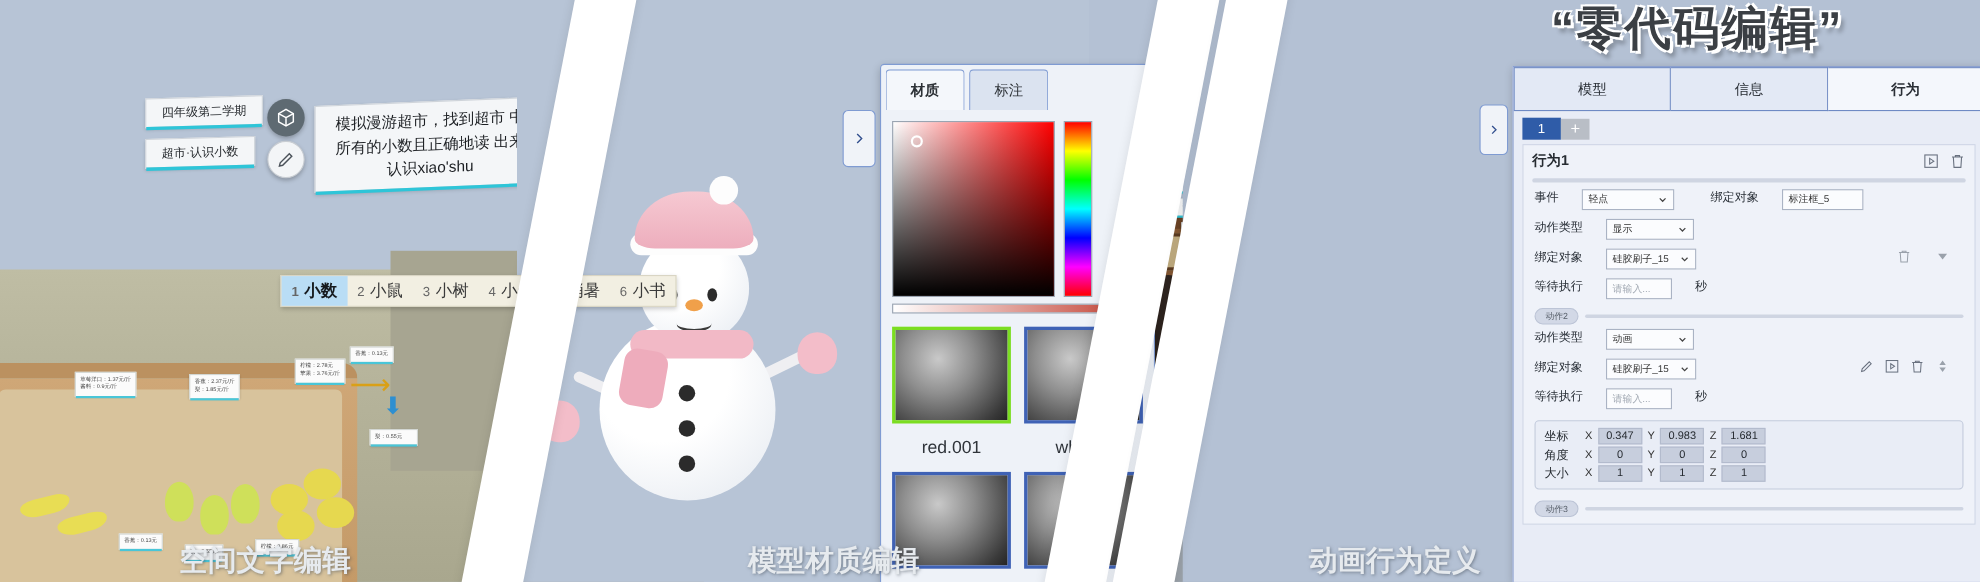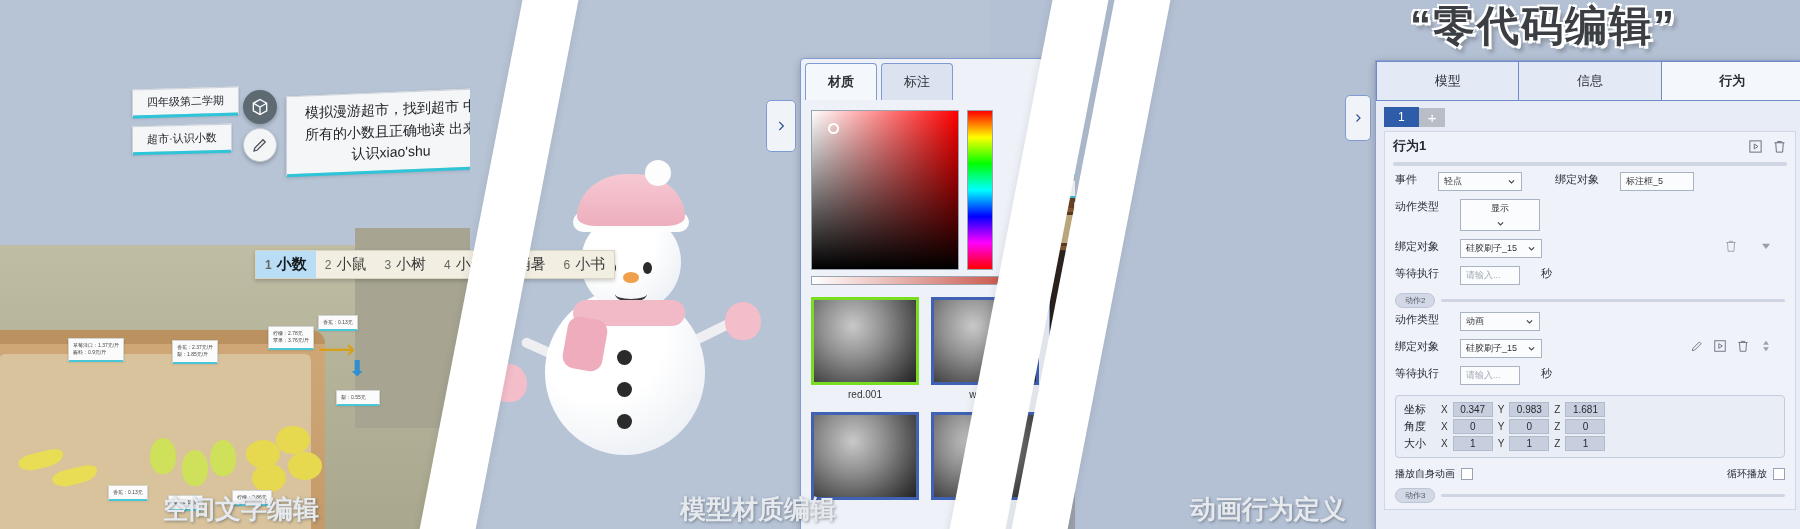--- a/index.html
+++ b/index.html
@@ -144,21 +144,21 @@
   .hue-bar { width:26px; height:160px; border:1px solid #9aa4b1;
       background:linear-gradient(to bottom,#f00,#ff0,#0f0,#0ff,#00f,#f0f,#f00); }
   .alpha-bar { margin-top:6px; height:9px; border:1px solid #9aa4b1;
       background:linear-gradient(to right,#fff,#c0392b); }
 
   .mat-grid { margin-top:12px; display:grid; grid-template-columns:1fr 1fr; gap:12px; }
   .mat-cell { }
   .mat-sphere { width:100%; height:88px; border:3px solid #3f62b5;
       background:radial-gradient(circle at 38% 32%,#c9c9c9 0%,#8e8e8e 38%,#3a3a3a 85%,#242424 100%); }
   .mat-sphere.sel { border-color:#7bdd21; }
-  .mat-name { text-align:center; font-size:10px; color:#2f343a; padding-top:4px; }
+  .mat-name { text-align:center; font-size:16px; color:#2f343a; padding-top:14px; }
 
   
   .sky3 { position:absolute; inset:0; background:#b4c1d4; }
   .ground3 { position:absolute; left:0; right:0; top:300px; bottom:0; background:#9aa1a8; }
   .ground3:before{content:"";position:absolute;left:0;right:0;top:0;height:1px;background:#8d949b;}
   .house { position:absolute; left:20px; top:200px; width:148px; height:195px;
       background:linear-gradient(180deg,#8a5c36 0%,#7a4f2d 100%); border-radius:3px; }
   .house-roof { position:absolute; left:6px; top:186px; width:176px; height:22px;
       background:#6f4627; border-radius:4px; }
   .house-door { position:absolute; left:36px; top:250px; width:72px; height:92px;
@@ -487,21 +487,21 @@
             <svg width="9" height="9" viewBox="0 0 24 24" fill="none" stroke="#444" stroke-width="3">
                 <path d="M5 9l7 7 7-7"></path>
               </svg>
           </span>
           <span class="lbl" style="margin-left:12px;">绑定对象</span>
           <span class="ctl" style="min-width:74px;">标注框_5</span>
         </div>
 
         <div class="beh-row">
           <span class="lbl">动作类型</span>
-          <span class="ctl" style="min-width:80px;flex-direction:column;">
+          <span class="ctl" style="min-width:80px;">
             <span>显示</span>
             <svg width="9" height="9" viewBox="0 0 24 24" fill="none" stroke="#444" stroke-width="3">
                 <path d="M5 9l7 7 7-7"></path>
               </svg>
           </span>
         </div>
         <div class="beh-row">
           <span class="lbl">绑定对象</span>
           <span class="ctl" style="min-width:82px;">
             <span>硅胶刷子_15</span>
@@ -590,27 +590,20 @@
             <span class="ai-k">大小</span>
             <span class="ai-ax">X</span>
             <span class="ai-v">1</span>
             <span class="ai-ax">Y</span>
             <span class="ai-v">1</span>
             <span class="ai-ax">Z</span>
             <span class="ai-v">1</span>
           </div>
         </div>
 
-        <div class="chk-row">
-          <span>播放自身动画</span>
-          <span class="chk"></span>
-          <span style="flex:1"></span>
-          <span>循环播放</span>
-          <span class="chk"></span>
-        </div>
 
         <div class="act-sep" style="padding-bottom:6px;">
           <span class="act-tag">动作3</span>
           <span class="ln"></span>
         </div>
       </div>
     </div>
   </div>
 
   <div class="slash s1"></div>

